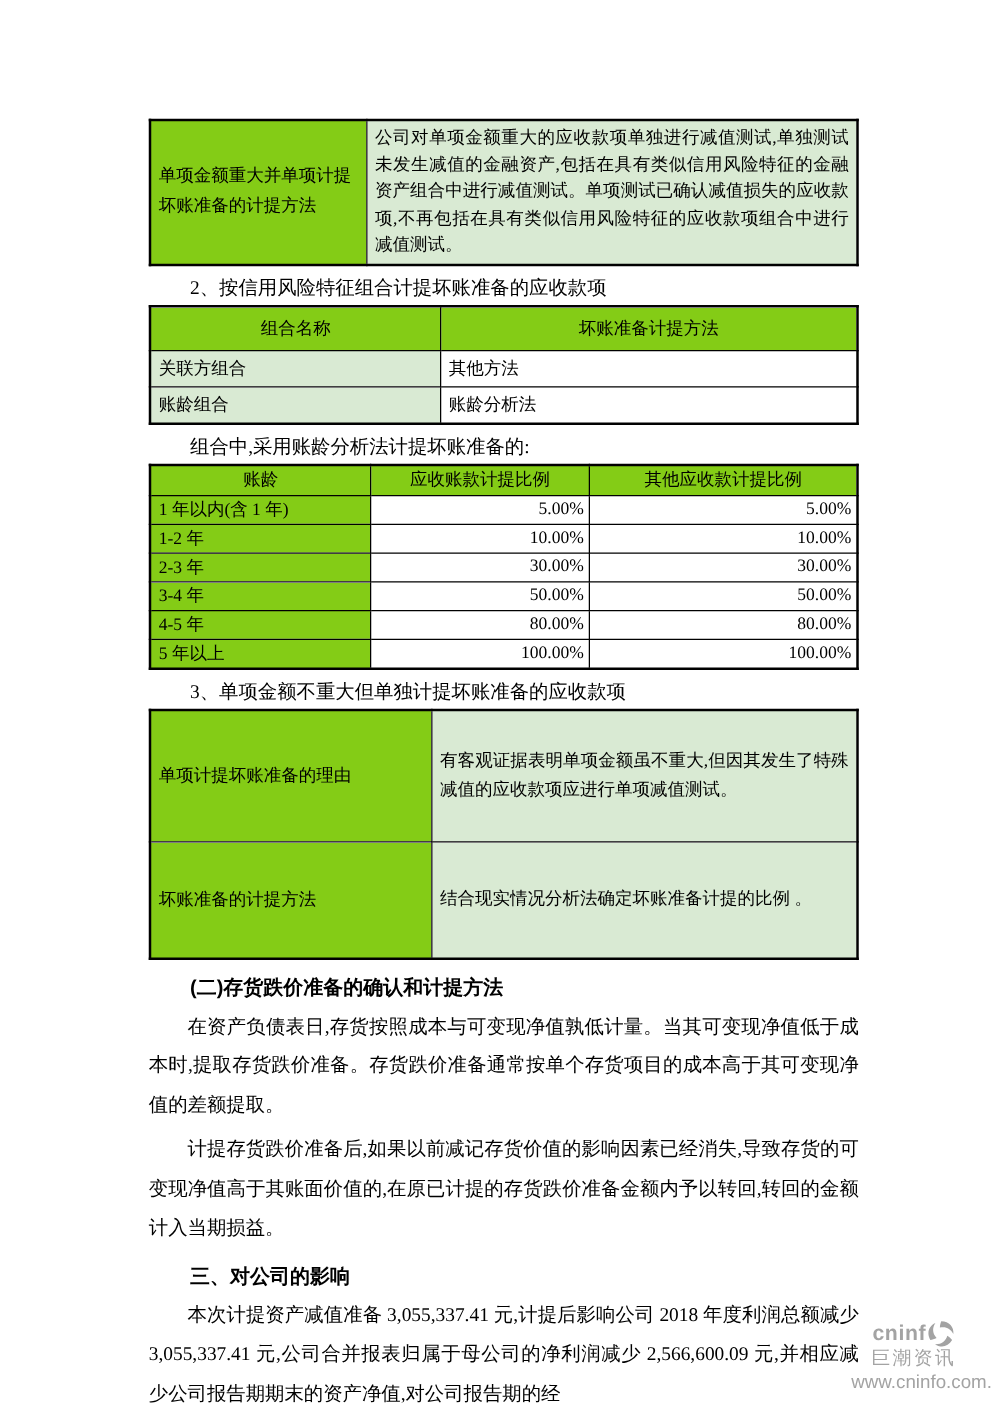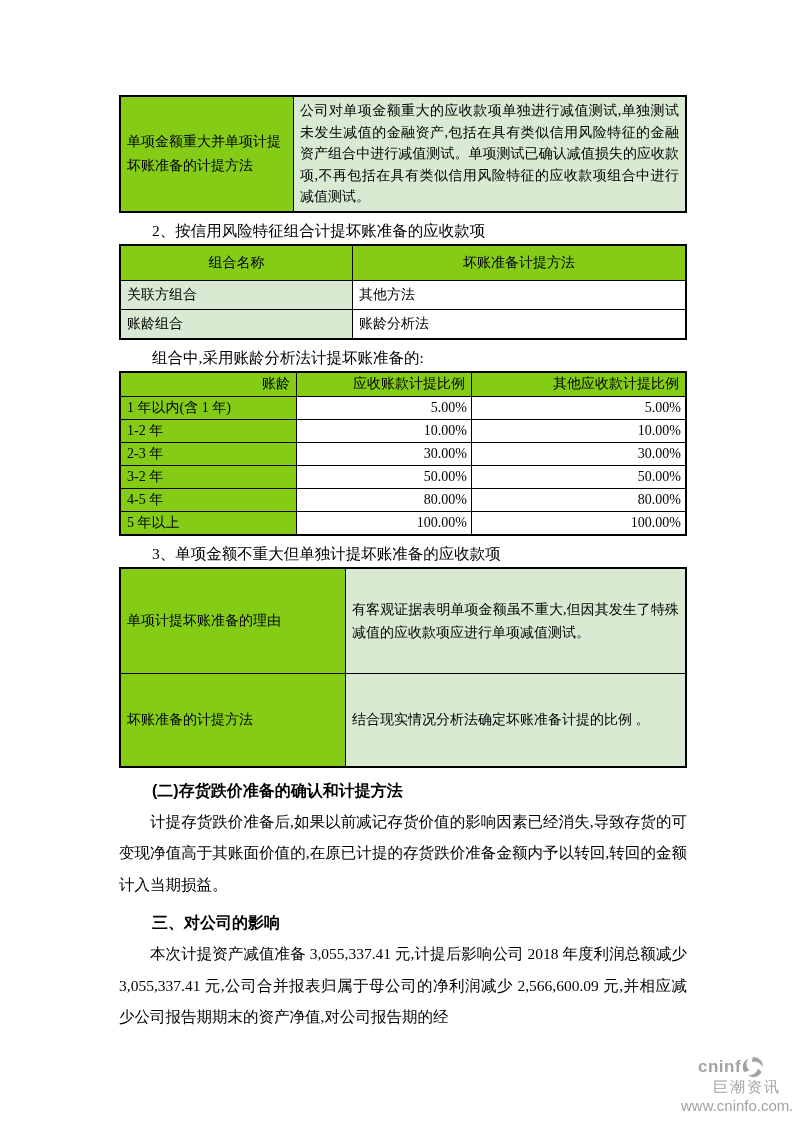--- a/index.html
+++ b/index.html
@@ -23,21 +23,21 @@
   
   .t1 .c-label { width:160px; line-height:24px; }
   .t1 .c-val   { line-height:21.5px; padding:3px 6px; text-align:justify; }
 
   
   .t2 th { height:30px; text-align:center; }
   .t2 td { height:24px; }
   .t2 .c1 { width:219px; }
 
   
-  .t3 th { height:19px; text-align:right; }
+  .t3 th { height:19px; text-align:center; }
   .t3 td { height:17px; }
   .t3 .c1 { width:163px; }
   .t3 .c2 { width:162px; }
   .t3 .num { text-align:right; padding-right:4px; }
 
   
   .t4 .c-label { width:212px; }
   .t4 .r1 td { height:64px; }
   .t4 .r2 td { height:52px; }
   .t4 .c-val { line-height:23px; padding:20px 6px; text-align:justify; }
@@ -52,21 +52,21 @@
     font-family:"Liberation Sans","DejaVu Sans",sans-serif;
   }
   .para {
     font-size:15.5px; line-height:31.5px; margin:4px 0 0 0;
     text-align:justify; text-indent:31px; width:568px;
   }
 
   .footer-logo {
     position:absolute; right:12px; bottom:8px; width:100px;
     color:#a3a3a3; font-family:"Liberation Sans","DejaVu Sans",sans-serif;
-    text-align:right; line-height:1.1;margin-top:28px;
+    text-align:center; line-height:1.1;margin-top:28px;
   }
   .logo-row { display:flex; align-items:center; justify-content:center; gap:1px; }
   .logo-word { font-size:17px; font-weight:bold; letter-spacing:0.5px; color:#a3a3a3; }
   .logo-cn { font-size:15px; letter-spacing:2px; margin-top:1px; }
   .logo-url { font-size:15px; margin-top:2px; white-space:nowrap; }
 </style>
 </head>
 <body>
 
 <div class="page">
@@ -117,21 +117,21 @@
       <td class="gray">1-2 年</td>
       <td class="num">10.00%</td>
       <td class="num">10.00%</td>
     </tr>
     <tr>
       <td class="gray">2-3 年</td>
       <td class="num">30.00%</td>
       <td class="num">30.00%</td>
     </tr>
     <tr>
-      <td class="gray">3-2 年</td>
+      <td class="gray">3-4 年</td>
       <td class="num">50.00%</td>
       <td class="num">50.00%</td>
     </tr>
     <tr>
       <td class="gray">4-5 年</td>
       <td class="num">80.00%</td>
       <td class="num">80.00%</td>
     </tr>
     <tr>
       <td class="gray">5 年以上</td>
@@ -150,20 +150,21 @@
       <td class="c-val green">有客观证据表明单项金额虽不重大,但因其发生了特殊减值的应收款项应进行单项减值测试。</td>
     </tr>
     <tr class="r2">
       <td class="c-label gray">坏账准备的计提方法</td>
       <td class="c-val green">结合现实情况分析法确定坏账准备计提的比例 。</td>
     </tr>
   </tbody>
     </table>
 
   <div class="bold-heading">(二)存货跌价准备的确认和计提方法</div>
+  <p class="para">在资产负债表日,存货按照成本与可变现净值孰低计量。当其可变现净值低于成本时,提取存货跌价准备。存货跌价准备通常按单个存货项目的成本高于其可变现净值的差额提取。</p>
   <p class="para">计提存货跌价准备后,如果以前减记存货价值的影响因素已经消失,导致存货的可变现净值高于其账面价值的,在原已计提的存货跌价准备金额内予以转回,转回的金额计入当期损益。</p>
 
   <div class="bold-heading">三、对公司的影响</div>
   <p class="para">本次计提资产减值准备 3,055,337.41 元,计提后影响公司 2018 年度利润总额减少 3,055,337.41 元,公司合并报表归属于母公司的净利润减少 2,566,600.09 元,并相应减少公司报告期期末的资产净值,对公司报告期的经</p>
 
 </div>
 
 <div class="footer-logo">
   <div class="logo-row">
     <span class="logo-word">cninf</span>

